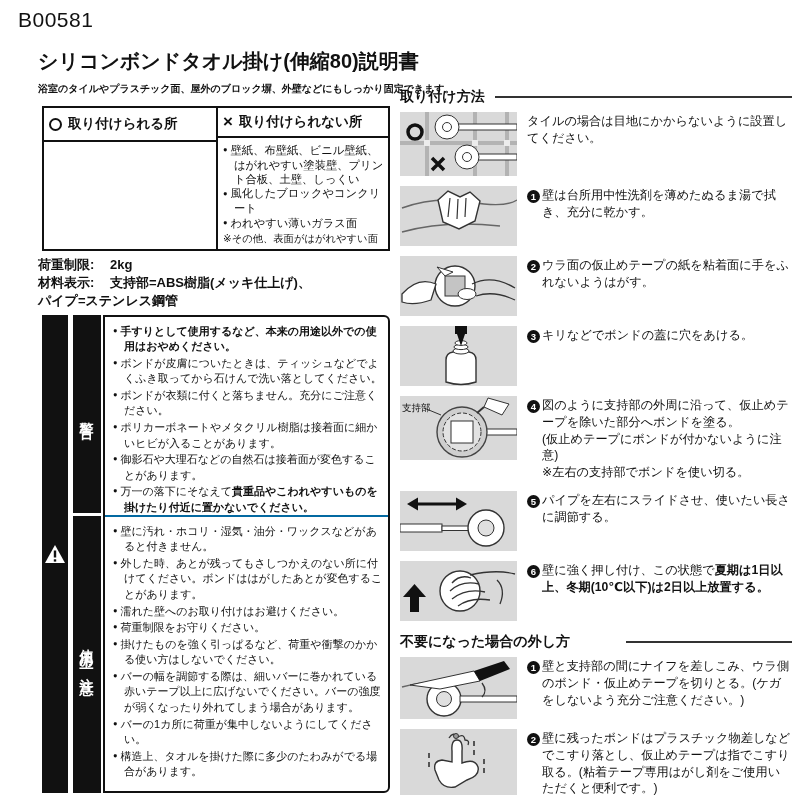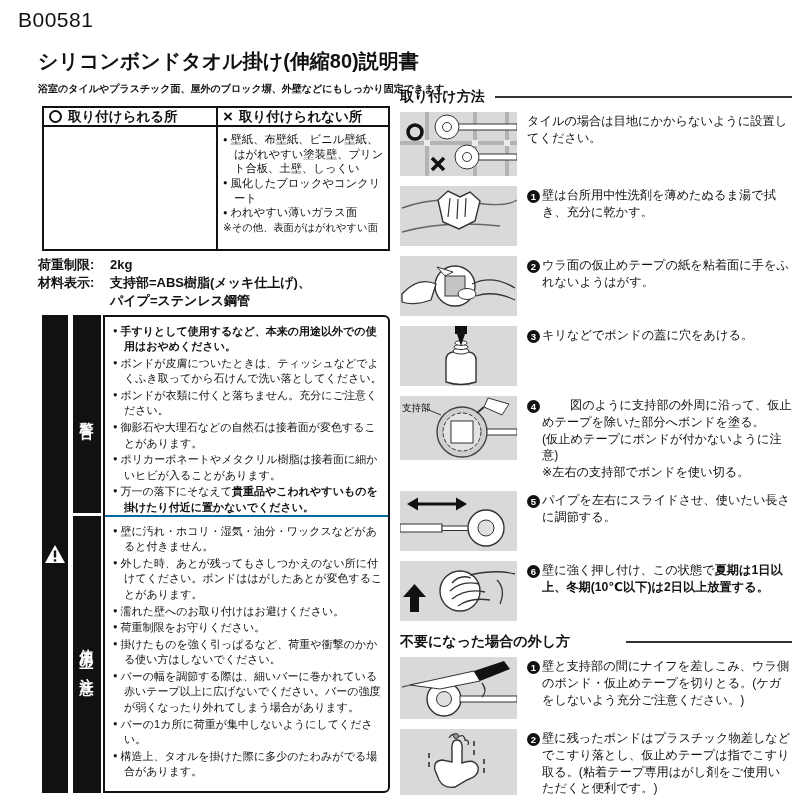--- a/index.html
+++ b/index.html
@@ -13,35 +13,35 @@
   
   #model  { position:absolute; left:18px; top:8px;  font-size:21px; letter-spacing:.5px; }
   #title  { position:absolute; left:38px; top:48px; font-size:20px; font-weight:bold; white-space:nowrap; }
   #subtitle { position:absolute; left:38px; top:82px; font-size:10px; font-weight:bold; white-space:nowrap; }
 
   
   .stable { position:absolute; left:42px; top:106px; width:348px; height:145px;
             border:2px solid #111; display:flex; background:#fff; }
   .t-col  { width:50%; display:flex; flex-direction:column; }
   .t-col.ng { border-left:2px solid #111; }
-  .t-head { height:19px; border-bottom:2px solid #111; font-weight:bold; font-size:13.5px;
+  .t-head { height:34px; border-bottom:2px solid #111; font-weight:bold; font-size:13.5px;
             display:flex; align-items:center; gap:6px; padding:0 5px; white-space:nowrap; }
   .maru   { width:13px; height:13px; border:2.5px solid #111; border-radius:50%; flex:none; }
   .batsu  { font-size:17px; font-weight:bold; line-height:1; flex:none; }
   .t-body { padding:5px 4px 3px 5px; font-size:11.3px; line-height:14.4px; }
   ul.blist { list-style:none; }
   ul.blist li { padding-left:11px; text-indent:-11px; }
   ul.blist li::before { content:"●"; font-size:7.5px; padding-right:3px; vertical-align:1.5px; }
   .t-note { font-size:10.3px; margin-top:1px; }
 
   
   .specs { position:absolute; left:38px; top:256px; font-size:13px; font-weight:bold; line-height:18px; }
   .spec-row { display:flex; }
   .spec-label { width:72px; flex:none; }
-  .spec-cont  { margin-left:72px; }
+  .spec-cont  { }
 
   
   .caution { position:absolute; left:42px; top:315px; width:348px; height:478px; display:flex; }
   .c-band1 { width:26px; background:#111; position:relative; flex:none; }
   .c-band1 svg { position:absolute; left:50%; top:50%; transform:translate(-50%,-50%); }
   .c-gap   { width:5px; flex:none; }
   .c-band2 { width:28px; flex:none; display:flex; flex-direction:column; }
   .b2-warn { height:198px; background:#111; color:#fff; display:flex; align-items:center; justify-content:center; }
   .b2-sep  { height:3px; background:#fff; }
   .b2-use  { flex:1; background:#111; color:#fff; display:flex; align-items:center; justify-content:center; }
@@ -57,21 +57,21 @@
   .sec-head { display:flex; align-items:center; font-weight:bold; font-size:14px; margin-bottom:6px; white-space:nowrap; }
   .sec-head .rule { flex:1; border-top:2px solid #333; margin-left:10px; }
   .step { display:flex; margin-bottom:10px; }
   .fig  { width:117px; flex:none; margin-right:10px; }
   .fig svg { display:block; }
   .cap  { font-size:12.2px; line-height:16.8px; padding-top:1px; }
   .cap.numbered { padding-left:15px; text-indent:-15px; }
   .num  { display:inline-block; width:13px; height:13px; border-radius:50%; background:#111; color:#fff;
           font-size:9.5px; font-weight:bold; line-height:13px; text-align:center; text-indent:0;
           margin-right:2px; vertical-align:-1px; }
-  .pre { white-space:pre-line;margin-left:28px; }
+  .pre { white-space:pre-line; }
   .removal-head { margin-top:12px;gap:46px; }
 </style>
 </head>
 <body>
 
 <div id="model">B00581</div>
 <h1 id="title">シリコンボンドタオル掛け(伸縮80)説明書</h1>
 <div id="subtitle">浴室のタイルやプラスチック面、屋外のブロック塀、外壁などにもしっかり固定できます。</div>
 
 <div class="stable">
@@ -128,22 +128,22 @@
       <span class="vtext">使用上の注意</span>
     </div>
   </div>
   <div class="c-content">
     <div class="c-sec c-sec1">
       <ul class="blist">
 
       <li><span class="bold">手すりとして使用するなど、本来の用途以外での使用はおやめください。</span></li>
           <li><span>ボンドが皮膚についたときは、ティッシュなどでよくふき取ってから石けんで洗い落としてください。</span></li>
           <li><span>ボンドが衣類に付くと落ちません。充分にご注意ください。</span></li>
+          <li><span>ポリカーボネートやメタクリル樹脂は接着面に細かいヒビが入ることがあります。</span></li>
           <li><span>御影石や大理石などの自然石は接着面が変色することがあります。</span></li>
-          <li><span>ポリカーボネートやメタクリル樹脂は接着面に細かいヒビが入ることがあります。</span></li>
           <li><span>万一の落下にそなえて</span><span class="bold">貴重品やこわれやすいものを掛けたり付近に置かないでください。</span></li>
         </ul>
     </div>
     <div class="c-sec c-sec2">
       <ul class="blist">
 
       <li>壁に汚れ・ホコリ・湿気・油分・ワックスなどがあると付きません。</li>
           <li>外した時、あとが残ってもさしつかえのない所に付けてください。ボンドははがしたあとが変色することがあります。</li>
           <li>濡れた壁へのお取り付けはお避けください。</li>
           <li>荷重制限をお守りください。</li>

